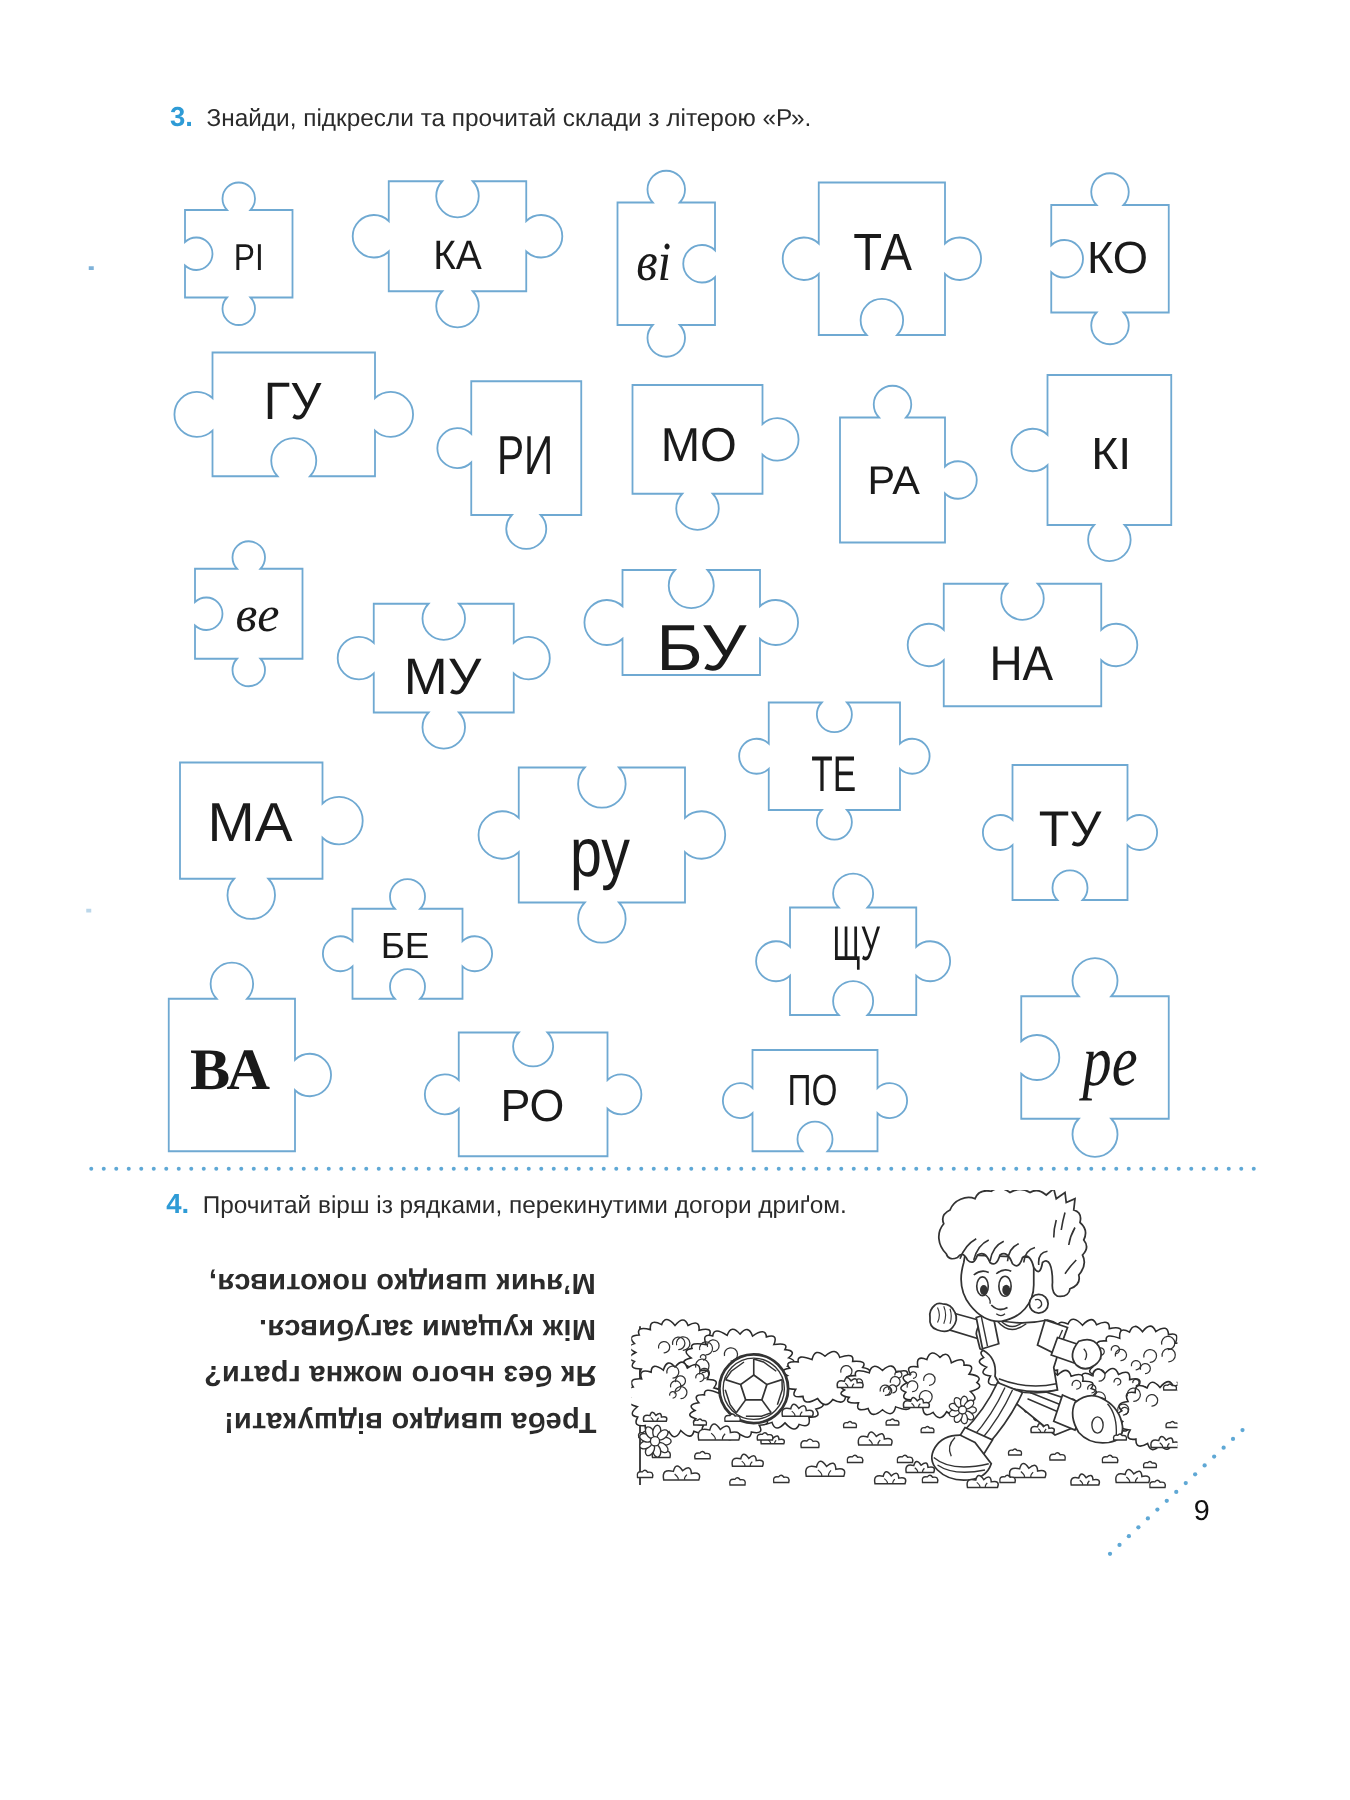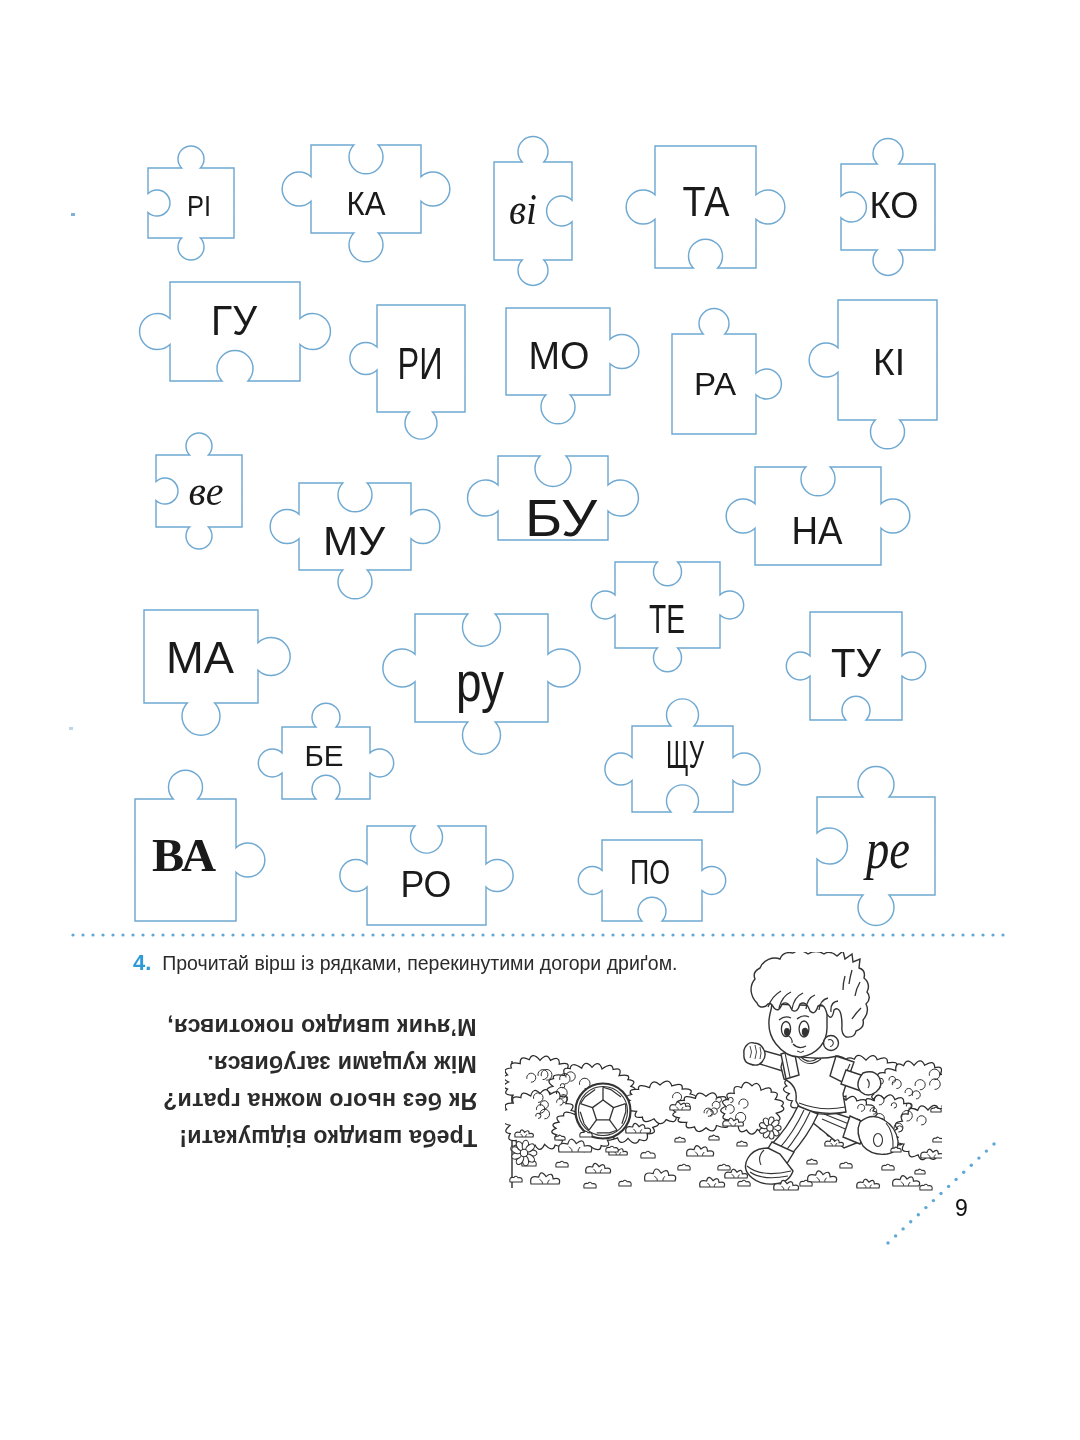--- a/index.html
+++ b/index.html
@@ -5,20 +5,21 @@
   #page { position:relative; width:1080px; height:1440px; background:#fff; overflow:hidden;
           font-family:"Liberation Sans",sans-serif; }
   .tasknum { color:#2e9bd6; font-weight:bold; font-size:22px; }
   .taskline { position:absolute; font-size:19.5px; color:#2b2b2b; }
   .poem { position:absolute; right:603px; top:1008px; text-align:right; color:#2b2b2b;
            font-size:23.2px; line-height:37px; font-weight:bold; letter-spacing:0.2px; }
   .poem div { width:fit-content; margin-left:auto; transform:rotate(180deg); }
 </style></head>
 <body>
 <div id="page">
+  <div class="taskline" style="left:136px; top:81px;"><span class="tasknum">3.</span>&nbsp;&nbsp;Знайди, підкресли та прочитай склади з літерою «Р».</div>
   <div class="taskline" style="left:133px; top:950px;text-align:right;"><span class="tasknum">4.</span>&nbsp;&nbsp;Прочитай вірш із рядками, перекинутими догори дриґом.</div>
   <div class="poem">
     <div>М’ячик швидко покотився,</div>
     <div>Між кущами загубився.</div>
     <div>Як без нього можна грати?</div>
     <div>Треба швидко відшукати!</div>
   </div>
   <svg width="1080" height="1440" viewBox="0 0 1080 1440" style="position:absolute;left:0;top:0;">
     <defs>
         <clipPath id="illclip">

